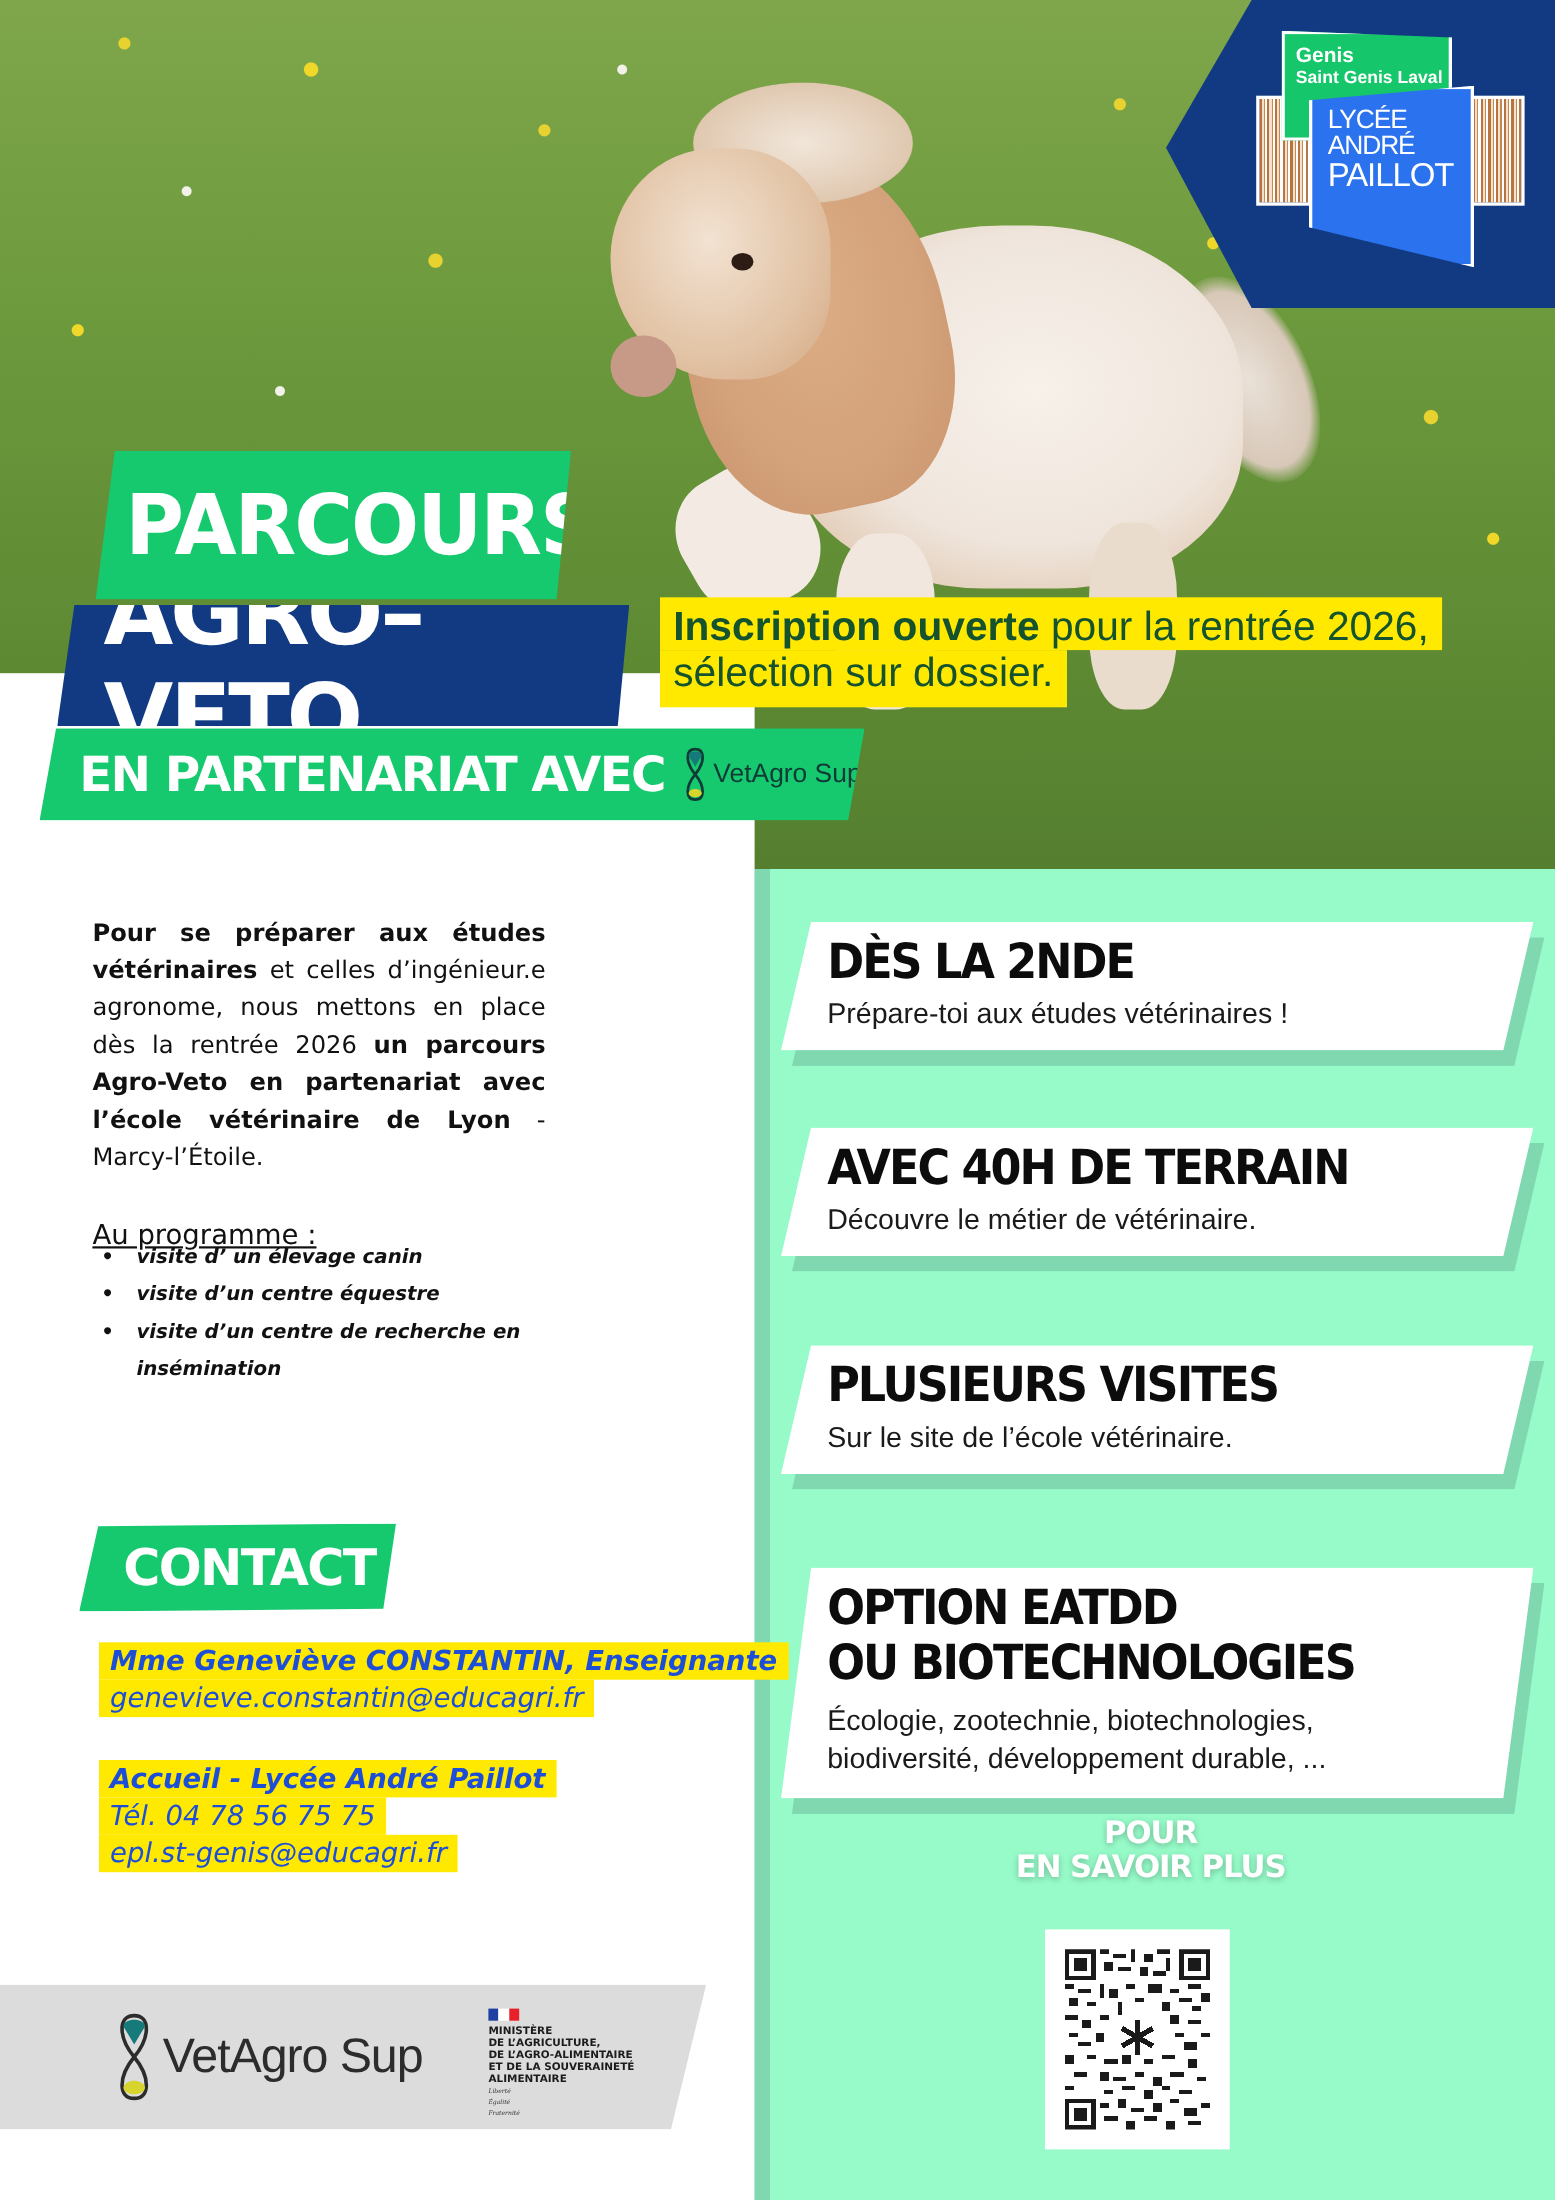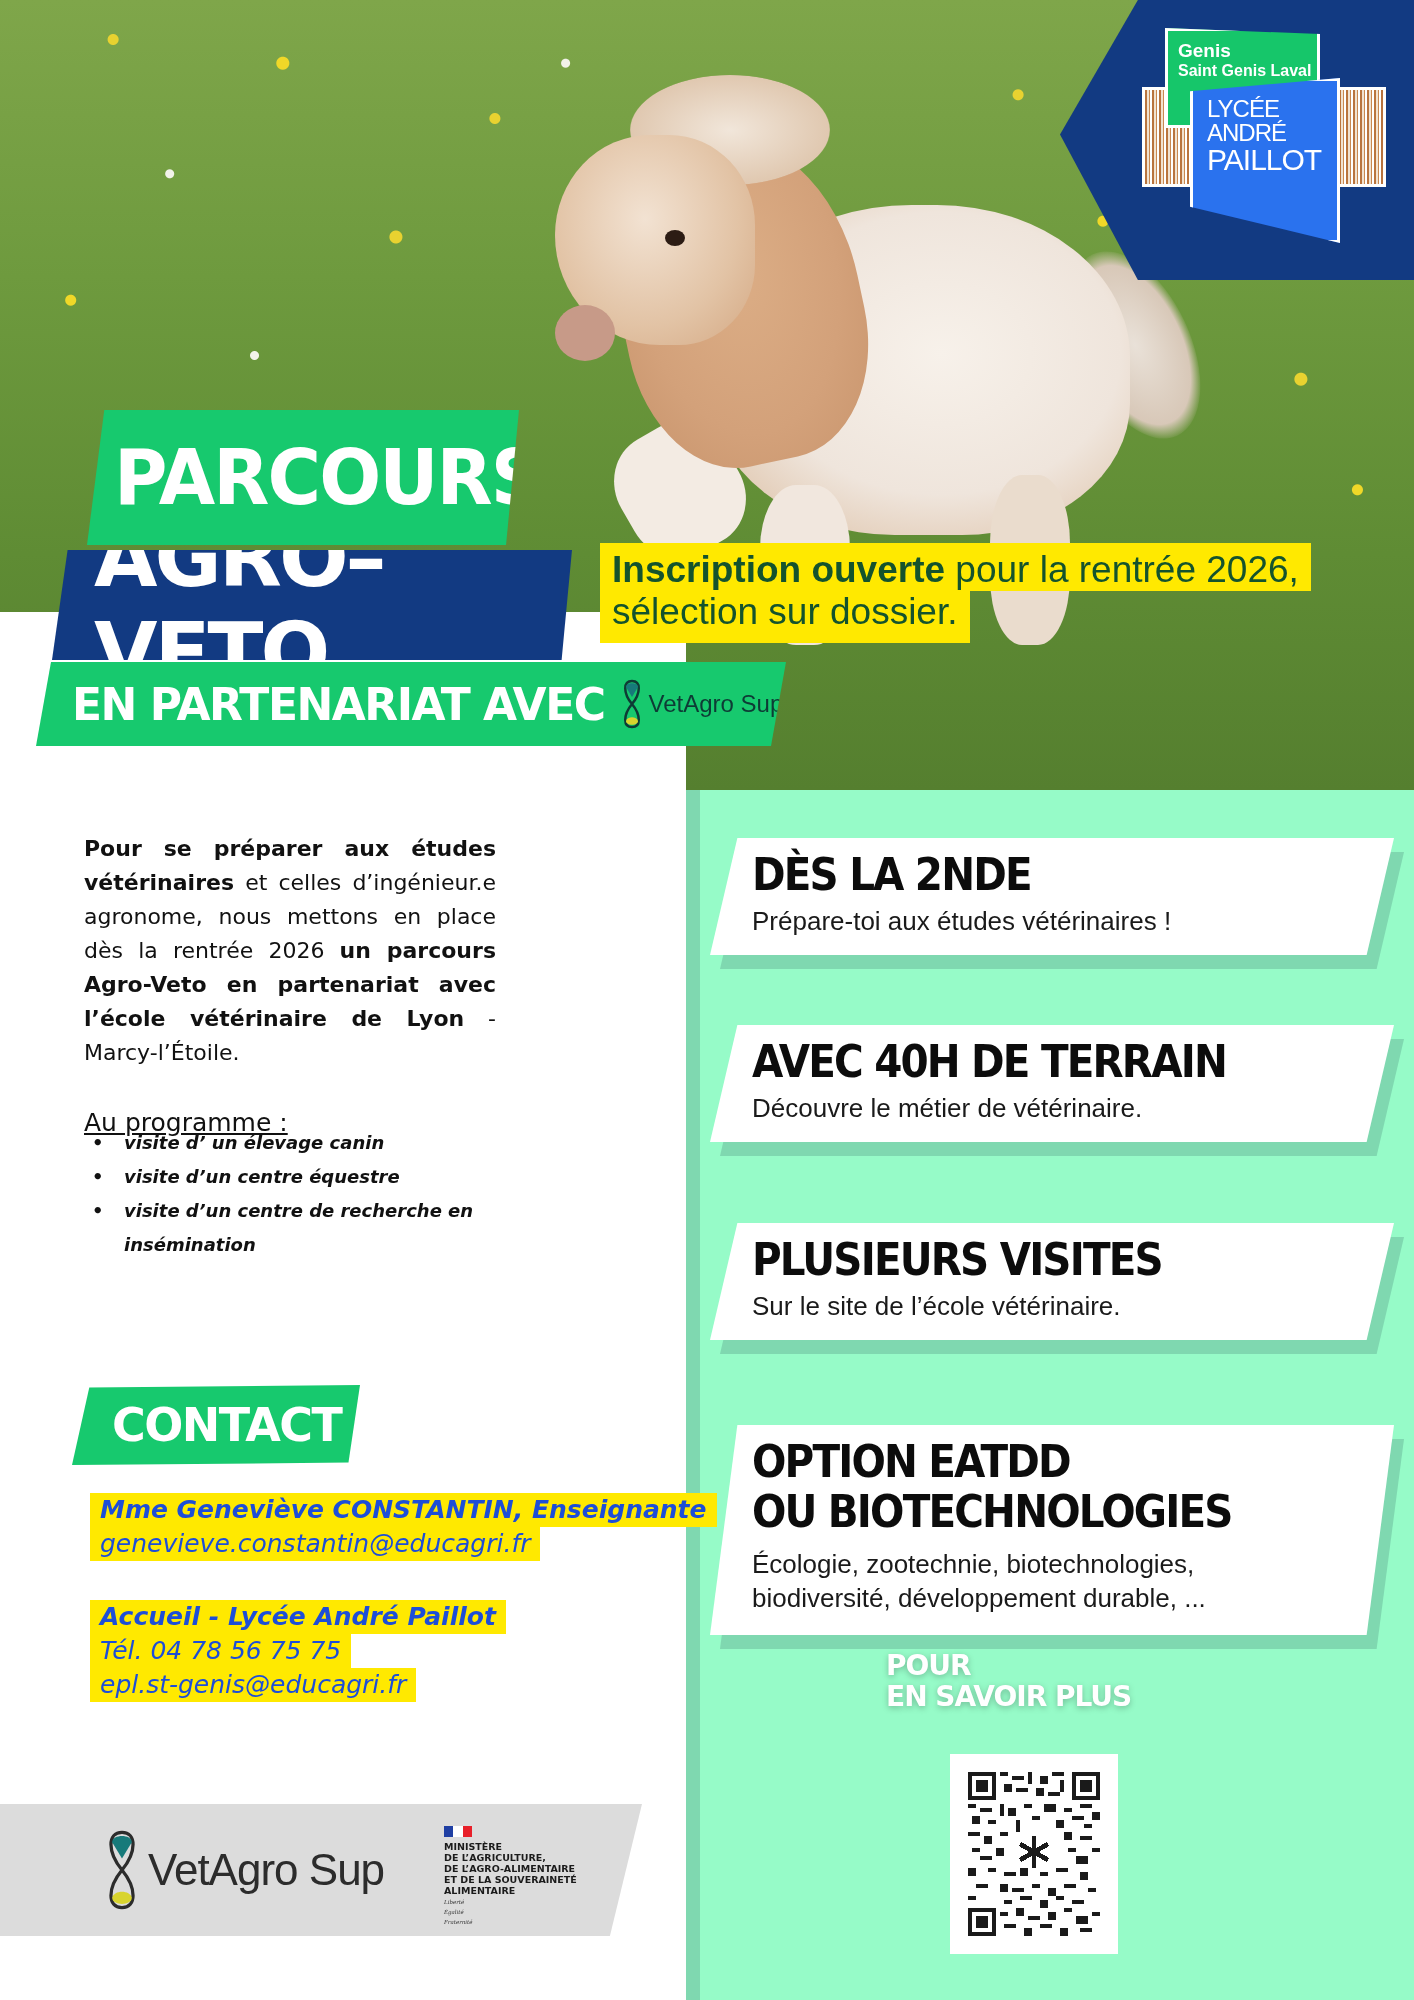--- a/index.html
+++ b/index.html
@@ -195,21 +195,21 @@
   }
   .card .title { font-family: "DejaVu Sans", sans-serif; font-weight: bold; font-size: 44px; letter-spacing: -2px; line-height: 50px; color: #0c0c0c; transform: scaleX(0.92); transform-origin: left; white-space: nowrap; }
   .card .sub { font-family: "Liberation Sans", sans-serif; font-size: 26px; line-height: 34px; color: #1a1a1a; margin-top: 4px; }
   .card1 { top: 838px; height: 117px; }
   .card2 { top: 1025px; height: 117px; }
   .card3 { top: 1223px; height: 117px; }
   .card4 { top: 1401px; height: 210px; margin-top: 24px; }
 
   
   .more-info {
-    position: absolute; left: 886px; top: 1650px; width: 320px; text-align: left;
+    position: absolute; left: 886px; top: 1650px; width: 320px; text-align: center;
     font-family: "DejaVu Sans", sans-serif; font-weight: bold; font-size: 28px; line-height: 31px; color: #fff;
     letter-spacing: -1px; text-shadow: 0 2px 6px rgba(0,0,0,0.25);
   }
   .qr-frame {
     position: absolute; left: 950px; top: 1754px; width: 168px; height: 200px; background: #fff; padding: 18px 18px;
   }
   .qr-frame svg { display: block; }
 </style>
 </head>
 <body>

